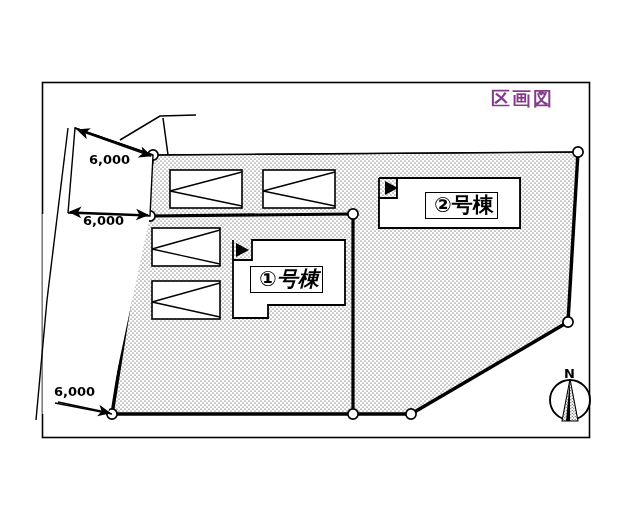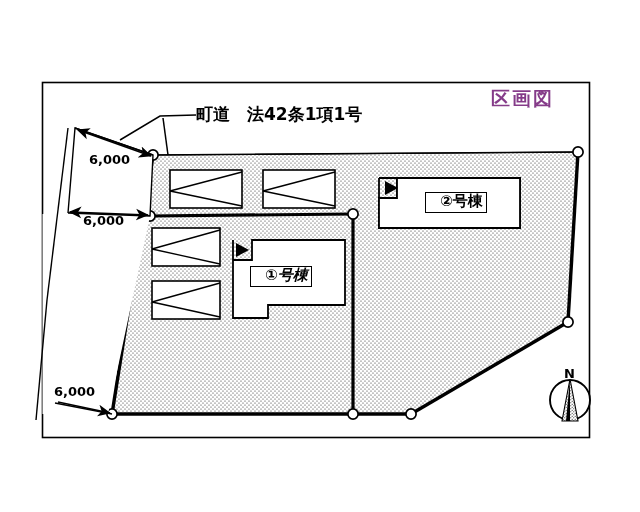--- a/index.html
+++ b/index.html
@@ -27,25 +27,25 @@
     font-family:"DejaVu Sans",sans-serif;
     font-size:13px;
     font-weight:600;
     color:#000;
     white-space:nowrap;
   }
   .bldg-label{
     position:absolute;
     font-family:"DejaVu Sans",sans-serif;
     font-weight:700;
-    font-size:15px;
+    font-size:21px;
     color:#000;
     background:#ffffff;
     border:1.5px solid #000;
-    padding:1px 3px 2px 14px;
+    padding:1px 3px 2px 8px;
     white-space:nowrap;
     line-height:1.05;
   }
   .north-n{
     position:absolute;
     font-family:"DejaVu Sans",sans-serif;
     font-weight:700;
     font-size:13px;
     color:#000;
   }
@@ -176,21 +176,20 @@
       <path d="M152,302 L220,317"></path>
     </g>
 
     <g>
       <circle cx="570" cy="400" r="20" fill="#ffffff" stroke="#000000" stroke-width="1.9"></circle>
       <polygon points="570,379 562,421 578,421" fill="url(#stippleDense)" stroke="#000000" stroke-width="1.1"></polygon>
       <polygon points="570,379 566,421 570,421" fill="#000000"></polygon>
     </g>
   </svg>
 
-  <div class="txt-title" style="left:196px;top:103px;">町道　法42条1項1号</div>
 
   <div class="watermark" style="left:491px;top:86px;">区画図</div>
 
   <div class="dim-label" style="left:89px;top:152px;">6,000</div>
   <div class="dim-label" style="left:83px;top:213px;">6,000</div>
   <div class="dim-label" style="left:54px;top:384px;">6,000</div>
 
   <div class="bldg-label" style="left:250px;top:266px;font-style:italic;">①号棟</div>
   <div class="bldg-label" style="left:425px;top:192px;">②号棟</div>
 

